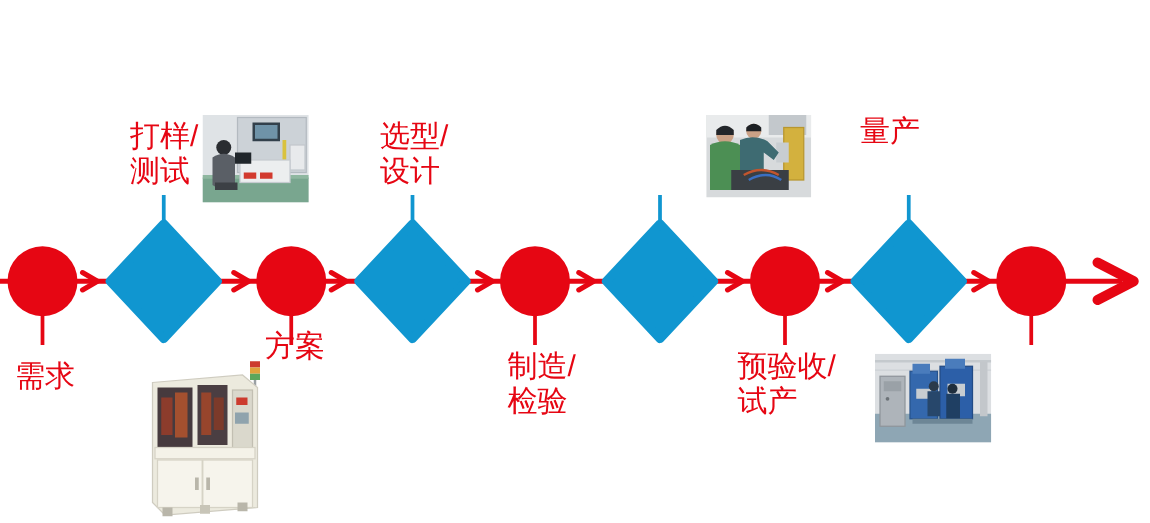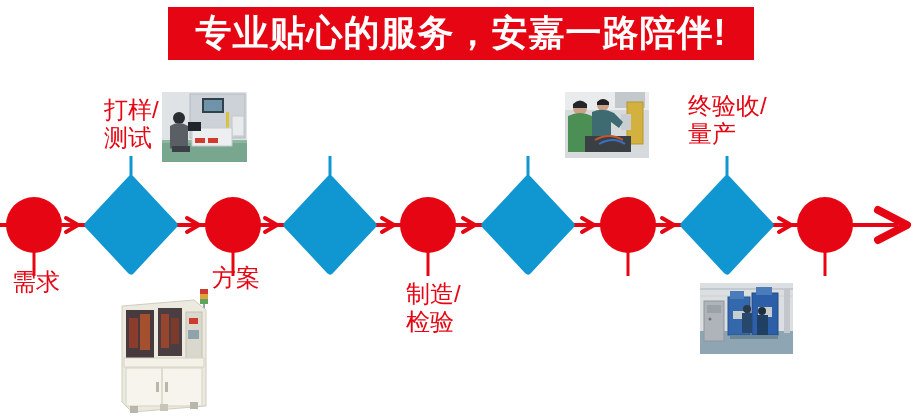--- a/index.html
+++ b/index.html
@@ -32,21 +32,20 @@
     white-space:nowrap;
   }
   .lbl span{display:block;}
   .photo{position:absolute;}
 </style>
 </head>
 <body>
 
 <div class="stage">
 
-  <div class="banner">专业贴心的服务，安嘉一路陪伴!</div>
 
   <svg class="flow-svg" width="920" height="418" viewBox="0 0 920 418">
 
     <line class="base" x1="0" y1="225" x2="898" y2="225"></line>
 
     <path class="chev" d="M66,218 L78,225 L66,232"></path>
     <path class="chev" d="M187,218 L199,225 L187,232"></path>
     <path class="chev" d="M265,218 L277,225 L265,232"></path>
     <path class="chev" d="M382,218 L394,225 L382,232"></path>
     <path class="chev" d="M463,218 L475,225 L463,232"></path>
@@ -72,36 +71,43 @@
     <circle class="node-circle" cx="428" cy="225" r="28"></circle>
     <circle class="node-circle" cx="628" cy="225" r="28"></circle>
     <circle class="node-circle" cx="825" cy="225" r="28"></circle>
 
     <path class="node-diamond" d="M88,225 L131,179 L174,225 L131,271 Z"></path>
     <path class="node-diamond" d="M287,225 L330,179 L373,225 L330,271 Z"></path>
     <path class="node-diamond" d="M485,225 L528,179 L571,225 L528,271 Z"></path>
     <path class="node-diamond" d="M684,225 L727,179 L770,225 L727,271 Z"></path>
   </svg>
 
-  <div class="lbl" style="left:12px;top:268px">
+  <div class="lbl" style="left:12px;top:288px">
     <span>需求</span>
   </div>
   <div class="lbl" style="left:104px;top:96px">
     <span>打样/</span>
     <span>测试</span>
   </div>
   <div class="lbl" style="left:212px;top:264px">
     <span>方案</span>
   </div>
+  <div class="lbl" style="left:304px;top:96px">
+    <span>选型/</span>
+    <span>设计</span>
+  </div>
   <div class="lbl" style="left:406px;top:280px">
     <span>制造/</span>
     <span>检验</span>
   </div>
+  <div class="lbl" style="left:590px;top:280px">
+    <span>预验收/</span>
+    <span>试产</span>
+  </div>
   <div class="lbl" style="left:688px;top:92px">
-    <span>终验收/</span>
     <span>量产</span>
   </div>
 
   <svg class="photo" style="left:162px;top:92px" width="85" height="70" viewBox="0 0 85 70">
     <rect x="0" y="0" width="85" height="70" fill="#dfe3e6"></rect>
     <rect x="28" y="2" width="55" height="44" fill="#ccd2d7" stroke="#b3bac0" stroke-width="1"></rect>
     <rect x="40" y="6" width="22" height="15" fill="#32404b"></rect>
     <rect x="42" y="8" width="18" height="11" fill="#6f93a8"></rect>
     <rect x="64" y="20" width="3" height="26" fill="#d9c23e"></rect>
     <rect x="70" y="24" width="12" height="20" fill="#e8eaec" stroke="#c2c8cd"></rect>

